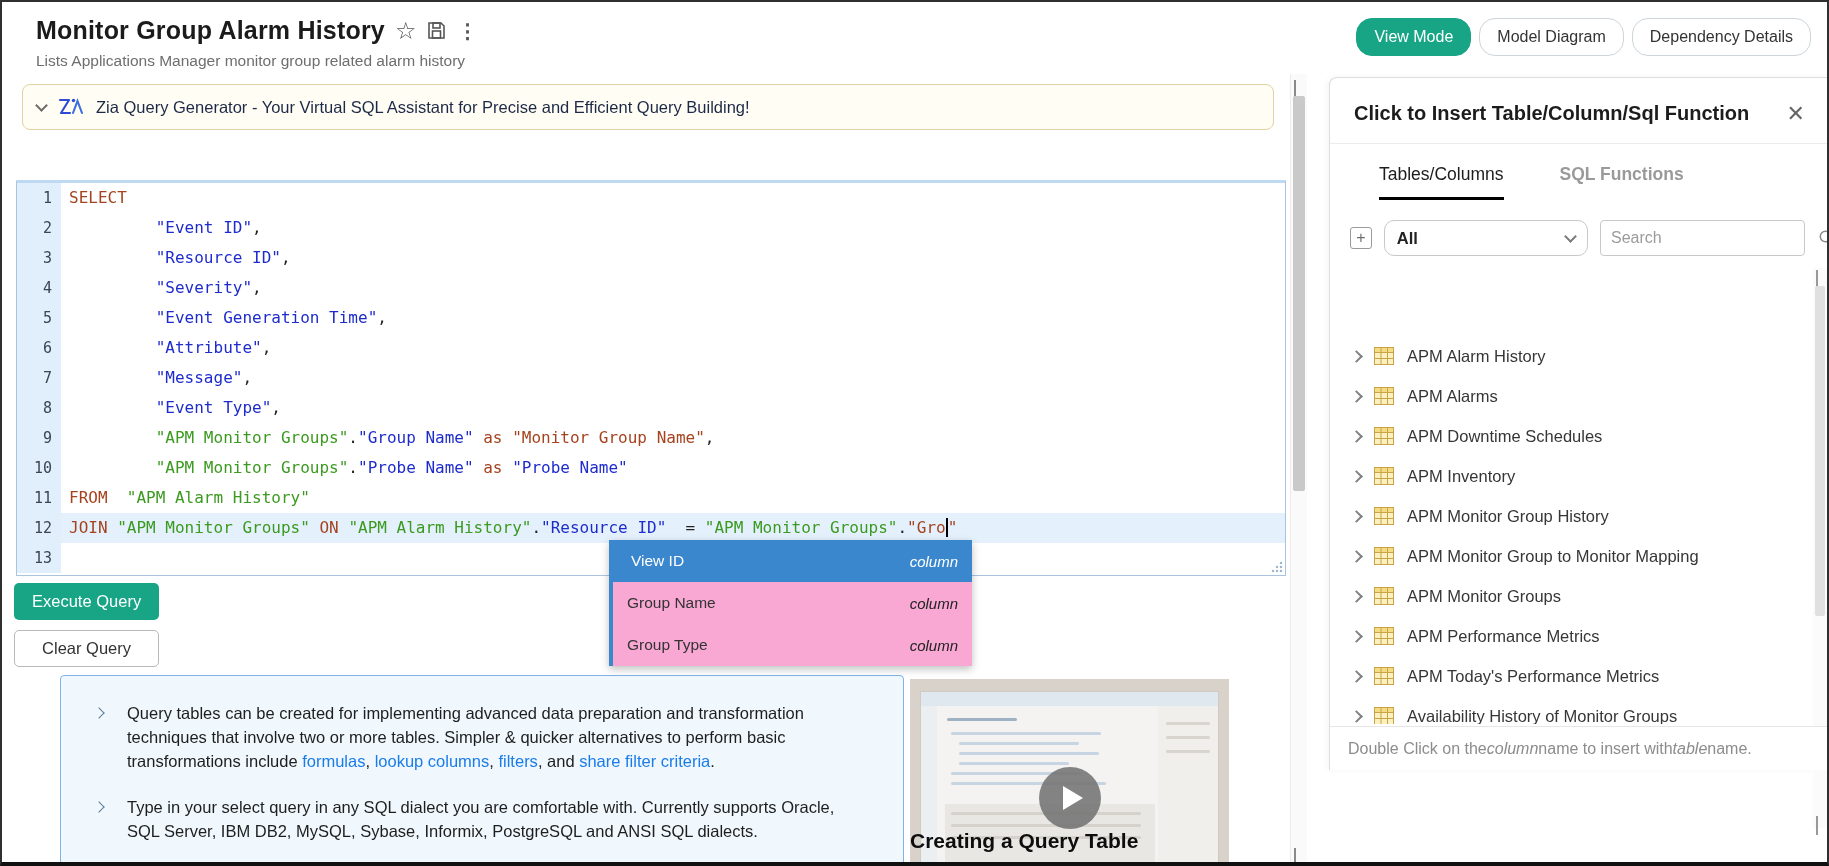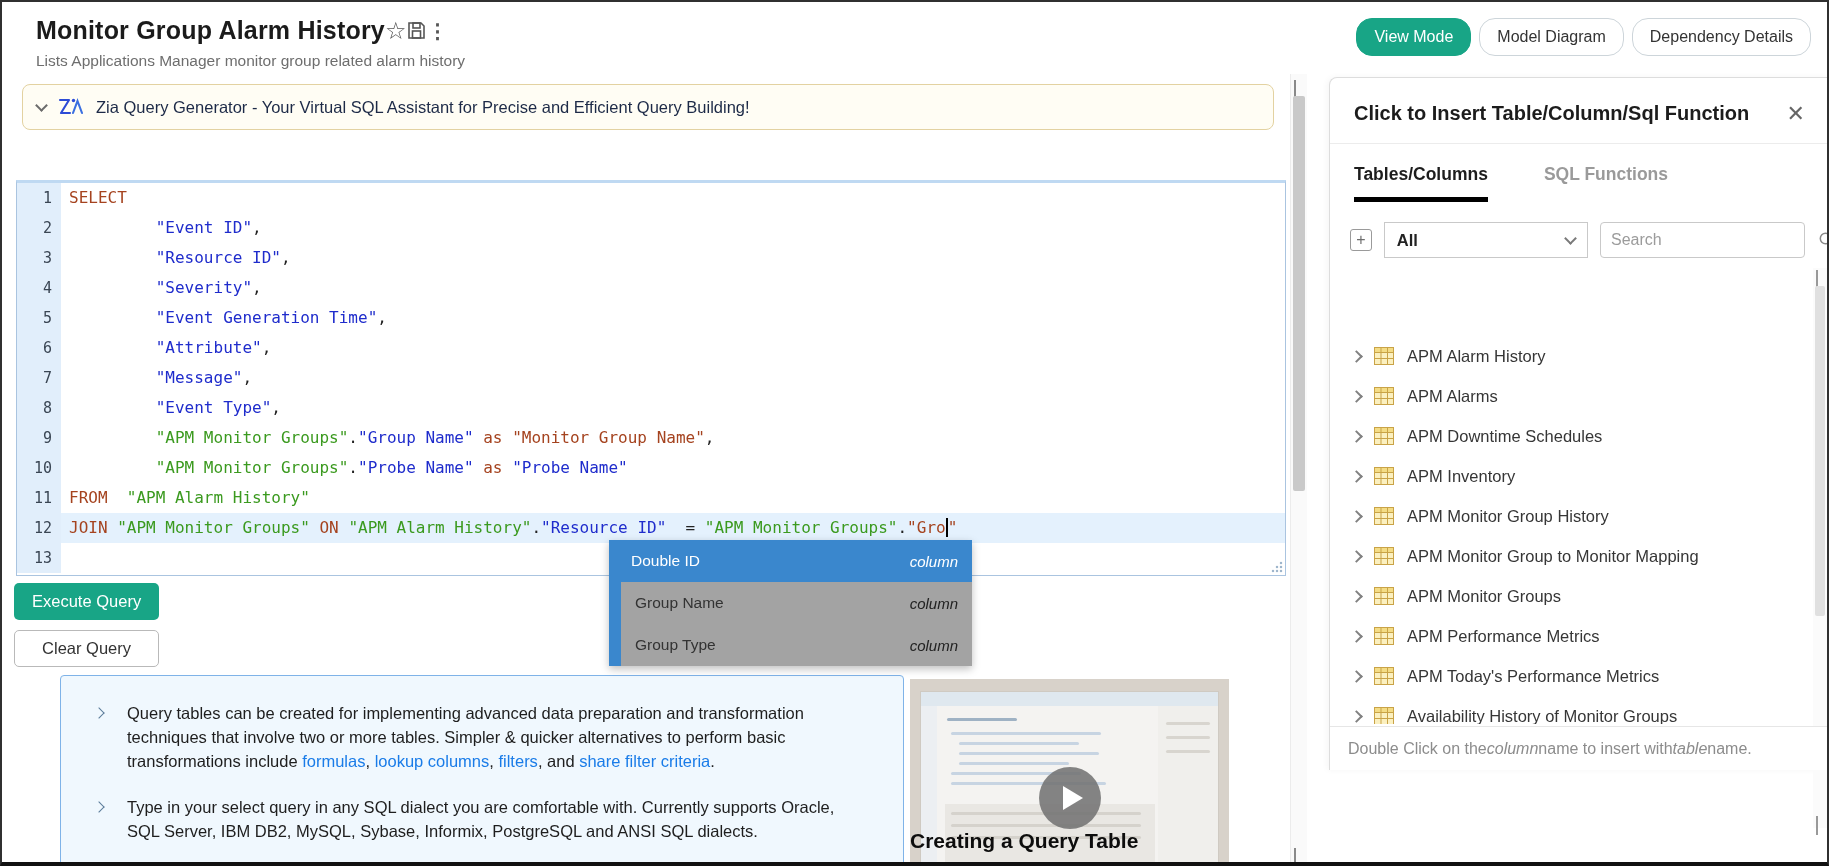--- a/index.html
+++ b/index.html
@@ -6,21 +6,21 @@
   html,body { width:1829px; height:866px; overflow:hidden; }
   body {
     font-family:"Liberation Sans", sans-serif;
     background:#ffffff; color:#222; position:relative;
     border:2px solid #303030; border-bottom:4px solid #111;
   }
   .abs { position:absolute; }
 
   
   #header { left:34px; top:14px; }
-  #title-row { display:flex; align-items:center; gap:0; }
+  #title-row { display:flex; align-items:center; gap:10px; }
   #page-title { font-size:25px; font-weight:bold; color:#1b1b1b; letter-spacing:.2px; }
   .hdr-icon { color:#555; cursor:pointer; display:inline-flex; align-items:center; }
   #star-icon { font-size:24px; line-height:1; }
   #kebab-icon { font-size:20px; font-weight:bold; letter-spacing:0; }
   #subtitle { margin-top:7px; font-size:15.5px; color:#6e6e6e; }
 
   
   #topbar { right:16px; top:16px; display:flex; gap:8px; }
   .tb-btn { height:38px; padding:0 17px; font-size:16px; border-radius:16px;
     border:1px solid #cdd5da; background:#fff; color:#333; cursor:pointer;
@@ -56,21 +56,21 @@
       radial-gradient(circle at 11px 7px,#9fb6cc 1.4px,transparent 1.6px),
       radial-gradient(circle at 3px 11px,#9fb6cc 1.4px,transparent 1.6px),
       radial-gradient(circle at 7px 11px,#9fb6cc 1.4px,transparent 1.6px),
       radial-gradient(circle at 11px 11px,#9fb6cc 1.4px,transparent 1.6px);
   }
 
   
   #autocomplete { left:607px; top:538px; width:363px; background:#3a87cd;
     box-shadow:0 3px 8px rgba(0,0,0,.25); z-index:20; }
   .ac-row { height:42px; display:flex; align-items:center; justify-content:space-between;
-    padding:0 14px; background:#a3a3a3; margin-left:12px; font-size:15.5px; color:#333; cursor:pointer; }
+    padding:0 14px; background:#f9a8d4; margin-left:4px; font-size:15.5px; color:#333; cursor:pointer; }
   .ac-row .ac-type { font-style:italic; font-size:15px; color:#222; }
   .ac-row.selected { background:#3a87cd; color:#fff; margin-left:0; padding-left:22px; }
   .ac-row.selected .ac-type { color:#fff; }
 
   
   #actions { left:12px; top:581px; display:flex; gap:10px;flex-direction:column; }
   #execute-btn { height:37px; padding:0 18px; background:#18a586; color:#fff; border:none;
     border-radius:5px; font-size:16.5px; font-family:inherit; cursor:pointer; }
   #clear-btn { height:37px; padding:0 18px; background:#fff; color:#333;
     border:1px solid #b9b9b9; border-radius:5px; font-size:16.5px; font-family:inherit; cursor:pointer; }
@@ -112,25 +112,25 @@
   
   #side-panel { left:1327px; top:75px; width:500px; height:693px; background:#fff;
     border:1px solid #ddd; border-right:none; border-bottom:none; border-top-left-radius:8px;
     box-shadow:-2px 0 6px rgba(0,0,0,.04); }
   #sp-header { display:flex; align-items:center; justify-content:space-between;
     padding:24px 24px 18px 24px; border-bottom:1px solid #ececec; }
   #sp-title { font-size:20px; font-weight:bold; color:#1c1c1c; }
   #sp-close { font-size:22px; color:#666; cursor:pointer; line-height:1; font-weight:300; }
   #sp-tabs { display:flex; gap:56px; padding:20px 24px 0 24px; }
   .sp-tab { font-size:17.5px; padding-bottom:12px; cursor:pointer; color:#9a9a9a; font-weight:600; }
-  .sp-tab.active { color:#1d1d1d; font-weight:bold; border-bottom:5px solid #000000; }
+  .sp-tab.active { color:#1d1d1d; font-weight:normal; border-bottom:3px solid #000000;margin-left:25px; }
   #sp-filter { display:flex; align-items:center; gap:12px; padding:20px 24px 6px 20px; }
   #expand-all { width:22px; height:22px; border:1px solid #9a9a9a; border-radius:3px;
     color:#6e6e6e; font-size:16px; line-height:19px; text-align:center; cursor:pointer; background:#fff; }
-  #type-select { width:206px; height:36px; border:1px solid #c9c9c9; border-radius:0;
+  #type-select { width:206px; height:36px; border:1px solid #c9c9c9; border-radius:10px;
     display:flex; align-items:center; justify-content:space-between; padding:0 12px;
     cursor:pointer; background:#fff; }
   #type-select .val { font-size:16.5px; font-weight:bold; color:#222; }
   #search-box { width:205px; height:36px; border:1px solid #c9c9c9; border-radius:4px;
     display:flex; align-items:center; padding:0 10px; background:#fff; }
   #search-input { border:none; outline:none; flex:1; font-size:16px; color:#333;
     font-family:inherit; background:transparent; }
   #search-input::placeholder { color:#9b9b9b; }
   #table-list { position:absolute; top:258px; bottom:46px; left:0; right:18px; overflow:hidden; }
   .tbl-row { display:flex; align-items:center; height:40px; padding-left:22px; gap:13px; cursor:pointer; }
@@ -197,21 +197,21 @@
       <div class="code-line"><div class="gut">10</div><div class="code"><span class="seg-txt">         </span><span class="seg-tbl">"APM Monitor Groups"</span><span class="seg-txt">.</span><span class="seg-col">"Probe Name"</span><span class="seg-txt"> </span><span class="seg-kw">as</span><span class="seg-txt"> </span><span class="seg-col">"Probe Name"</span></div></div>
       <div class="code-line"><div class="gut">11</div><div class="code"><span class="seg-kw">FROM</span><span class="seg-txt">  </span><span class="seg-tbl">"APM Alarm History"</span></div></div>
       <div class="code-line active"><div class="gut">12</div><div class="code"><span class="seg-kw">JOIN</span><span class="seg-txt"> </span><span class="seg-tbl">"APM Monitor Groups"</span><span class="seg-txt"> </span><span class="seg-kw">ON</span><span class="seg-txt"> </span><span class="seg-tbl">"APM Alarm History"</span><span class="seg-txt">.</span><span class="seg-col">"Resource ID"</span><span class="seg-txt">  = </span><span class="seg-tbl">"APM Monitor Groups"</span><span class="seg-txt">.</span><span class="seg-red">"Gro</span><span id="caret"></span><span class="seg-red">"</span></div></div>
       <div class="code-line"><div class="gut">13</div><div class="code"></div></div>
     </div>
   <div id="resize-grip" class="abs"></div>
 </div>
 
 <div id="autocomplete" class="abs">
     <div class="ac-row selected">
-      <span>Double ID</span>
+      <span>View ID</span>
       <span class="ac-type">column</span>
     </div>
     <div class="ac-row">
       <span>Group Name</span>
       <span class="ac-type">column</span>
     </div>
     <div class="ac-row">
       <span>Group Type</span>
       <span class="ac-type">column</span>
     </div>

